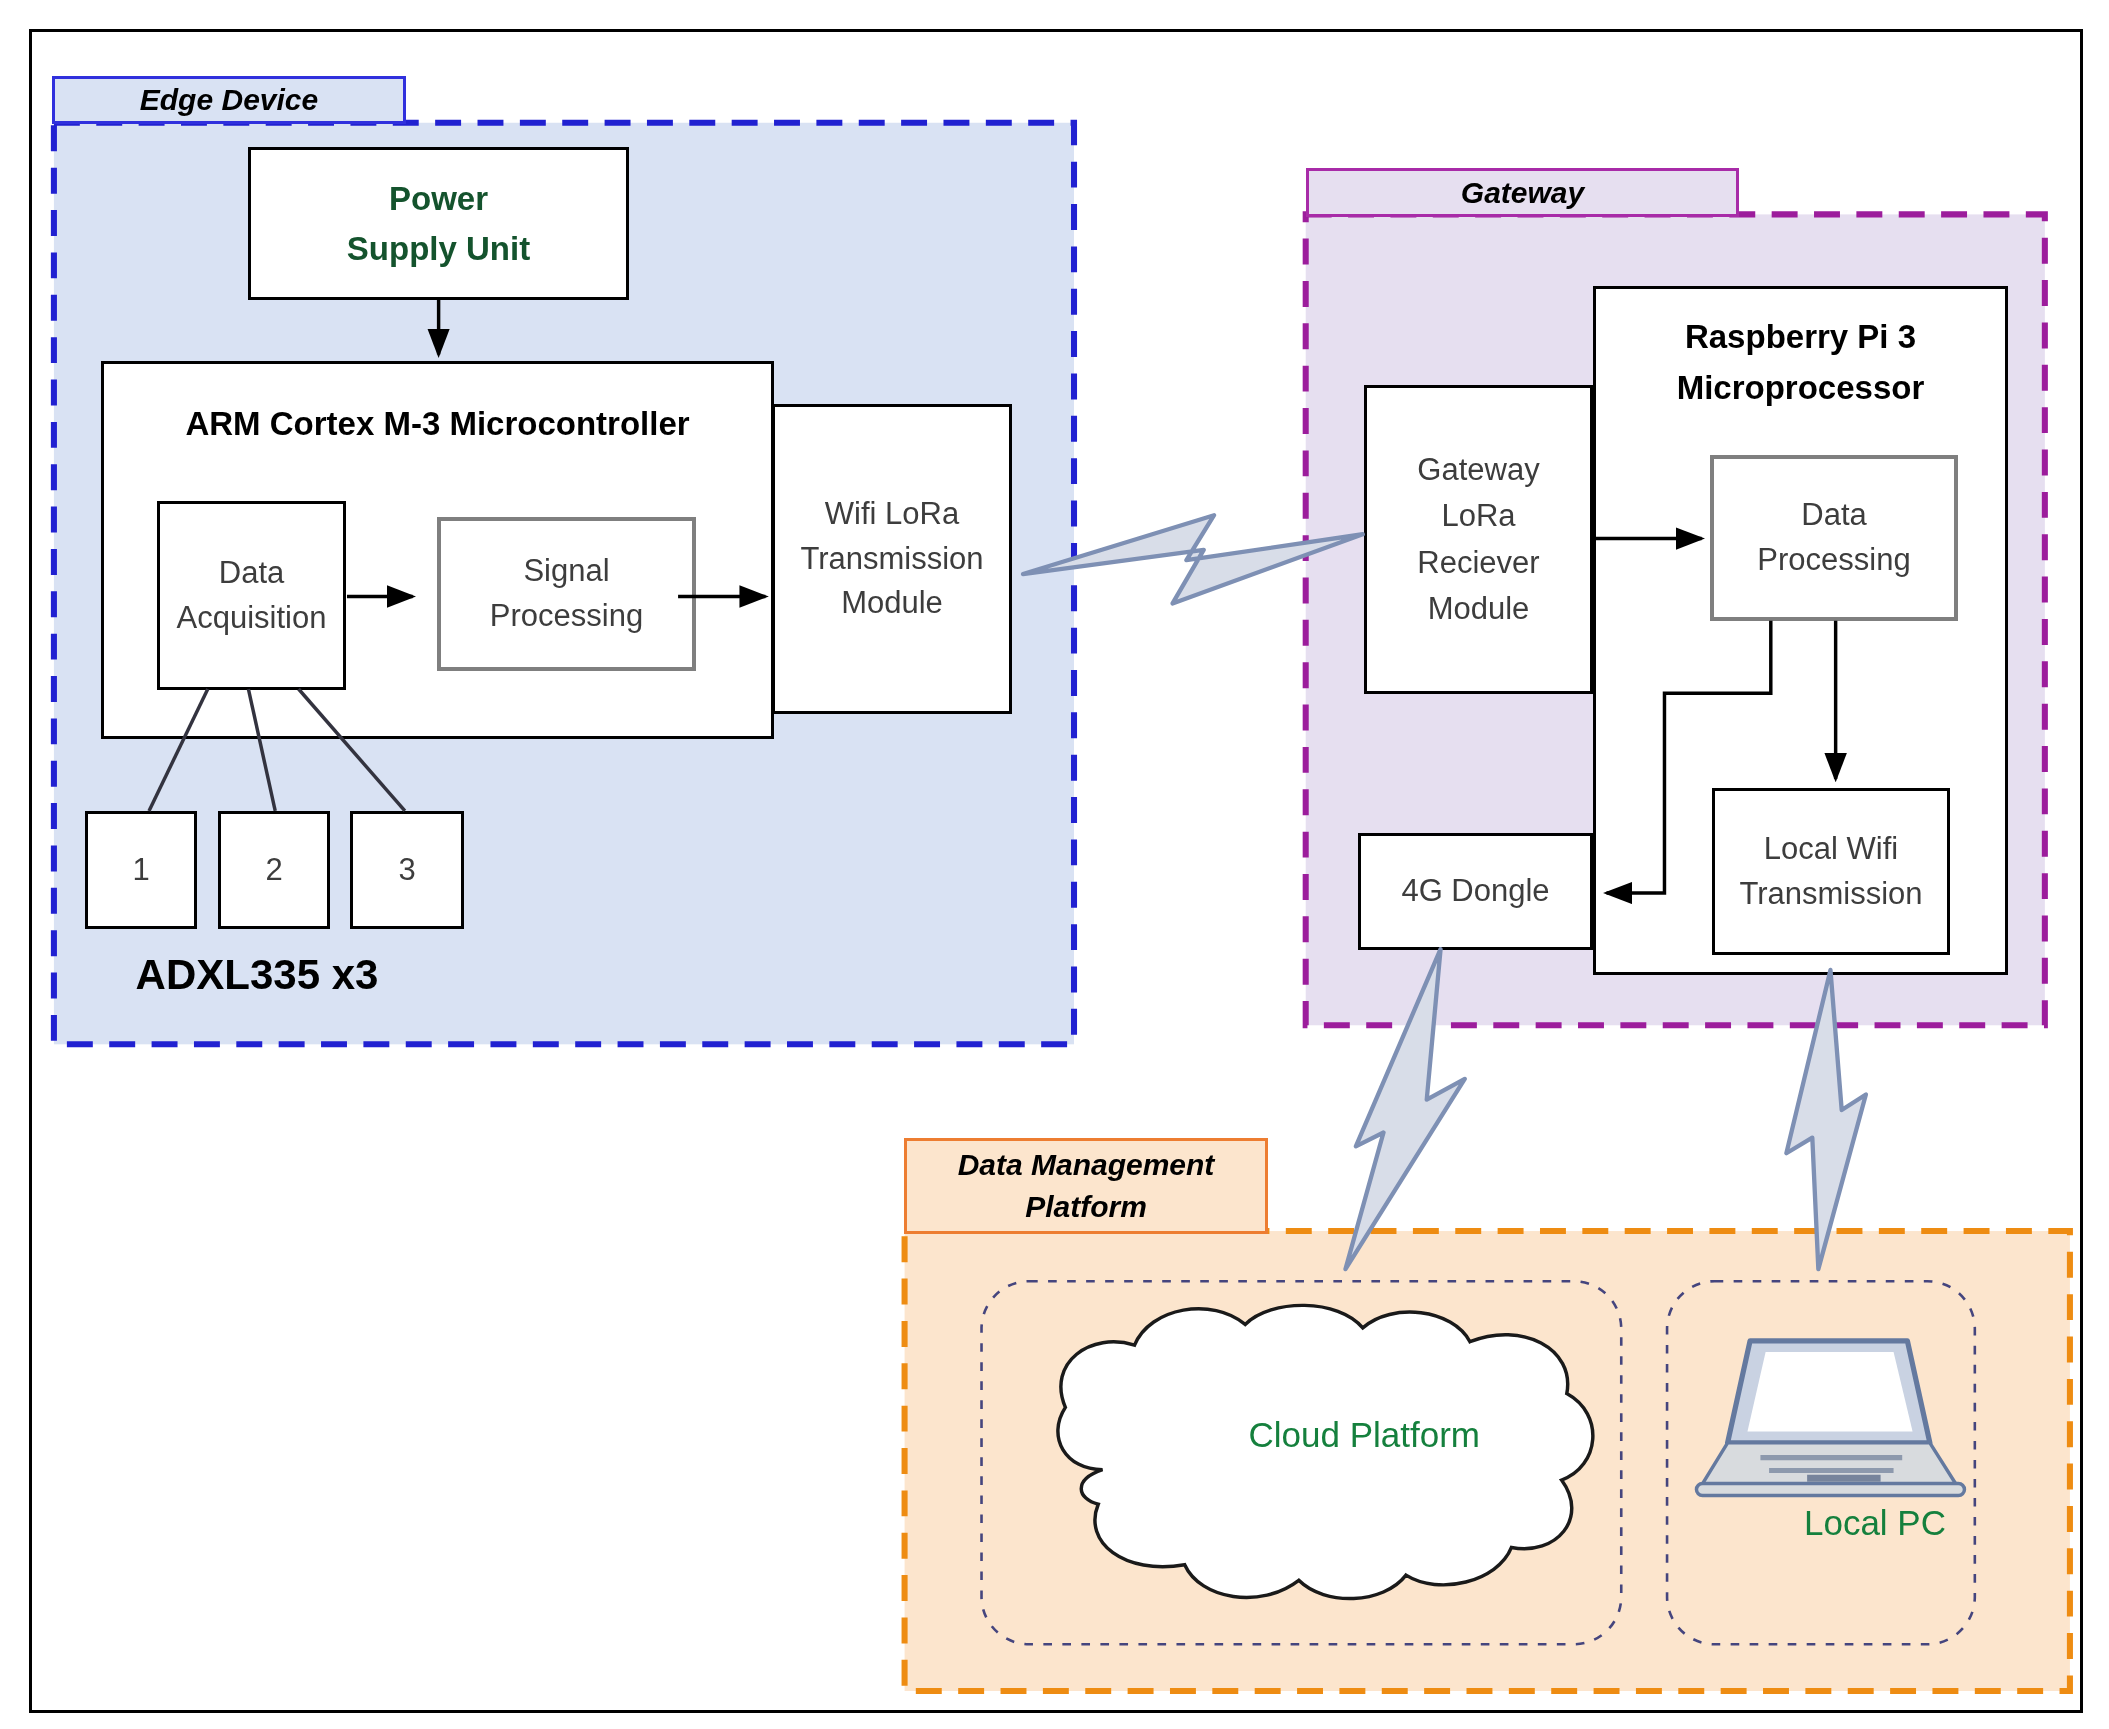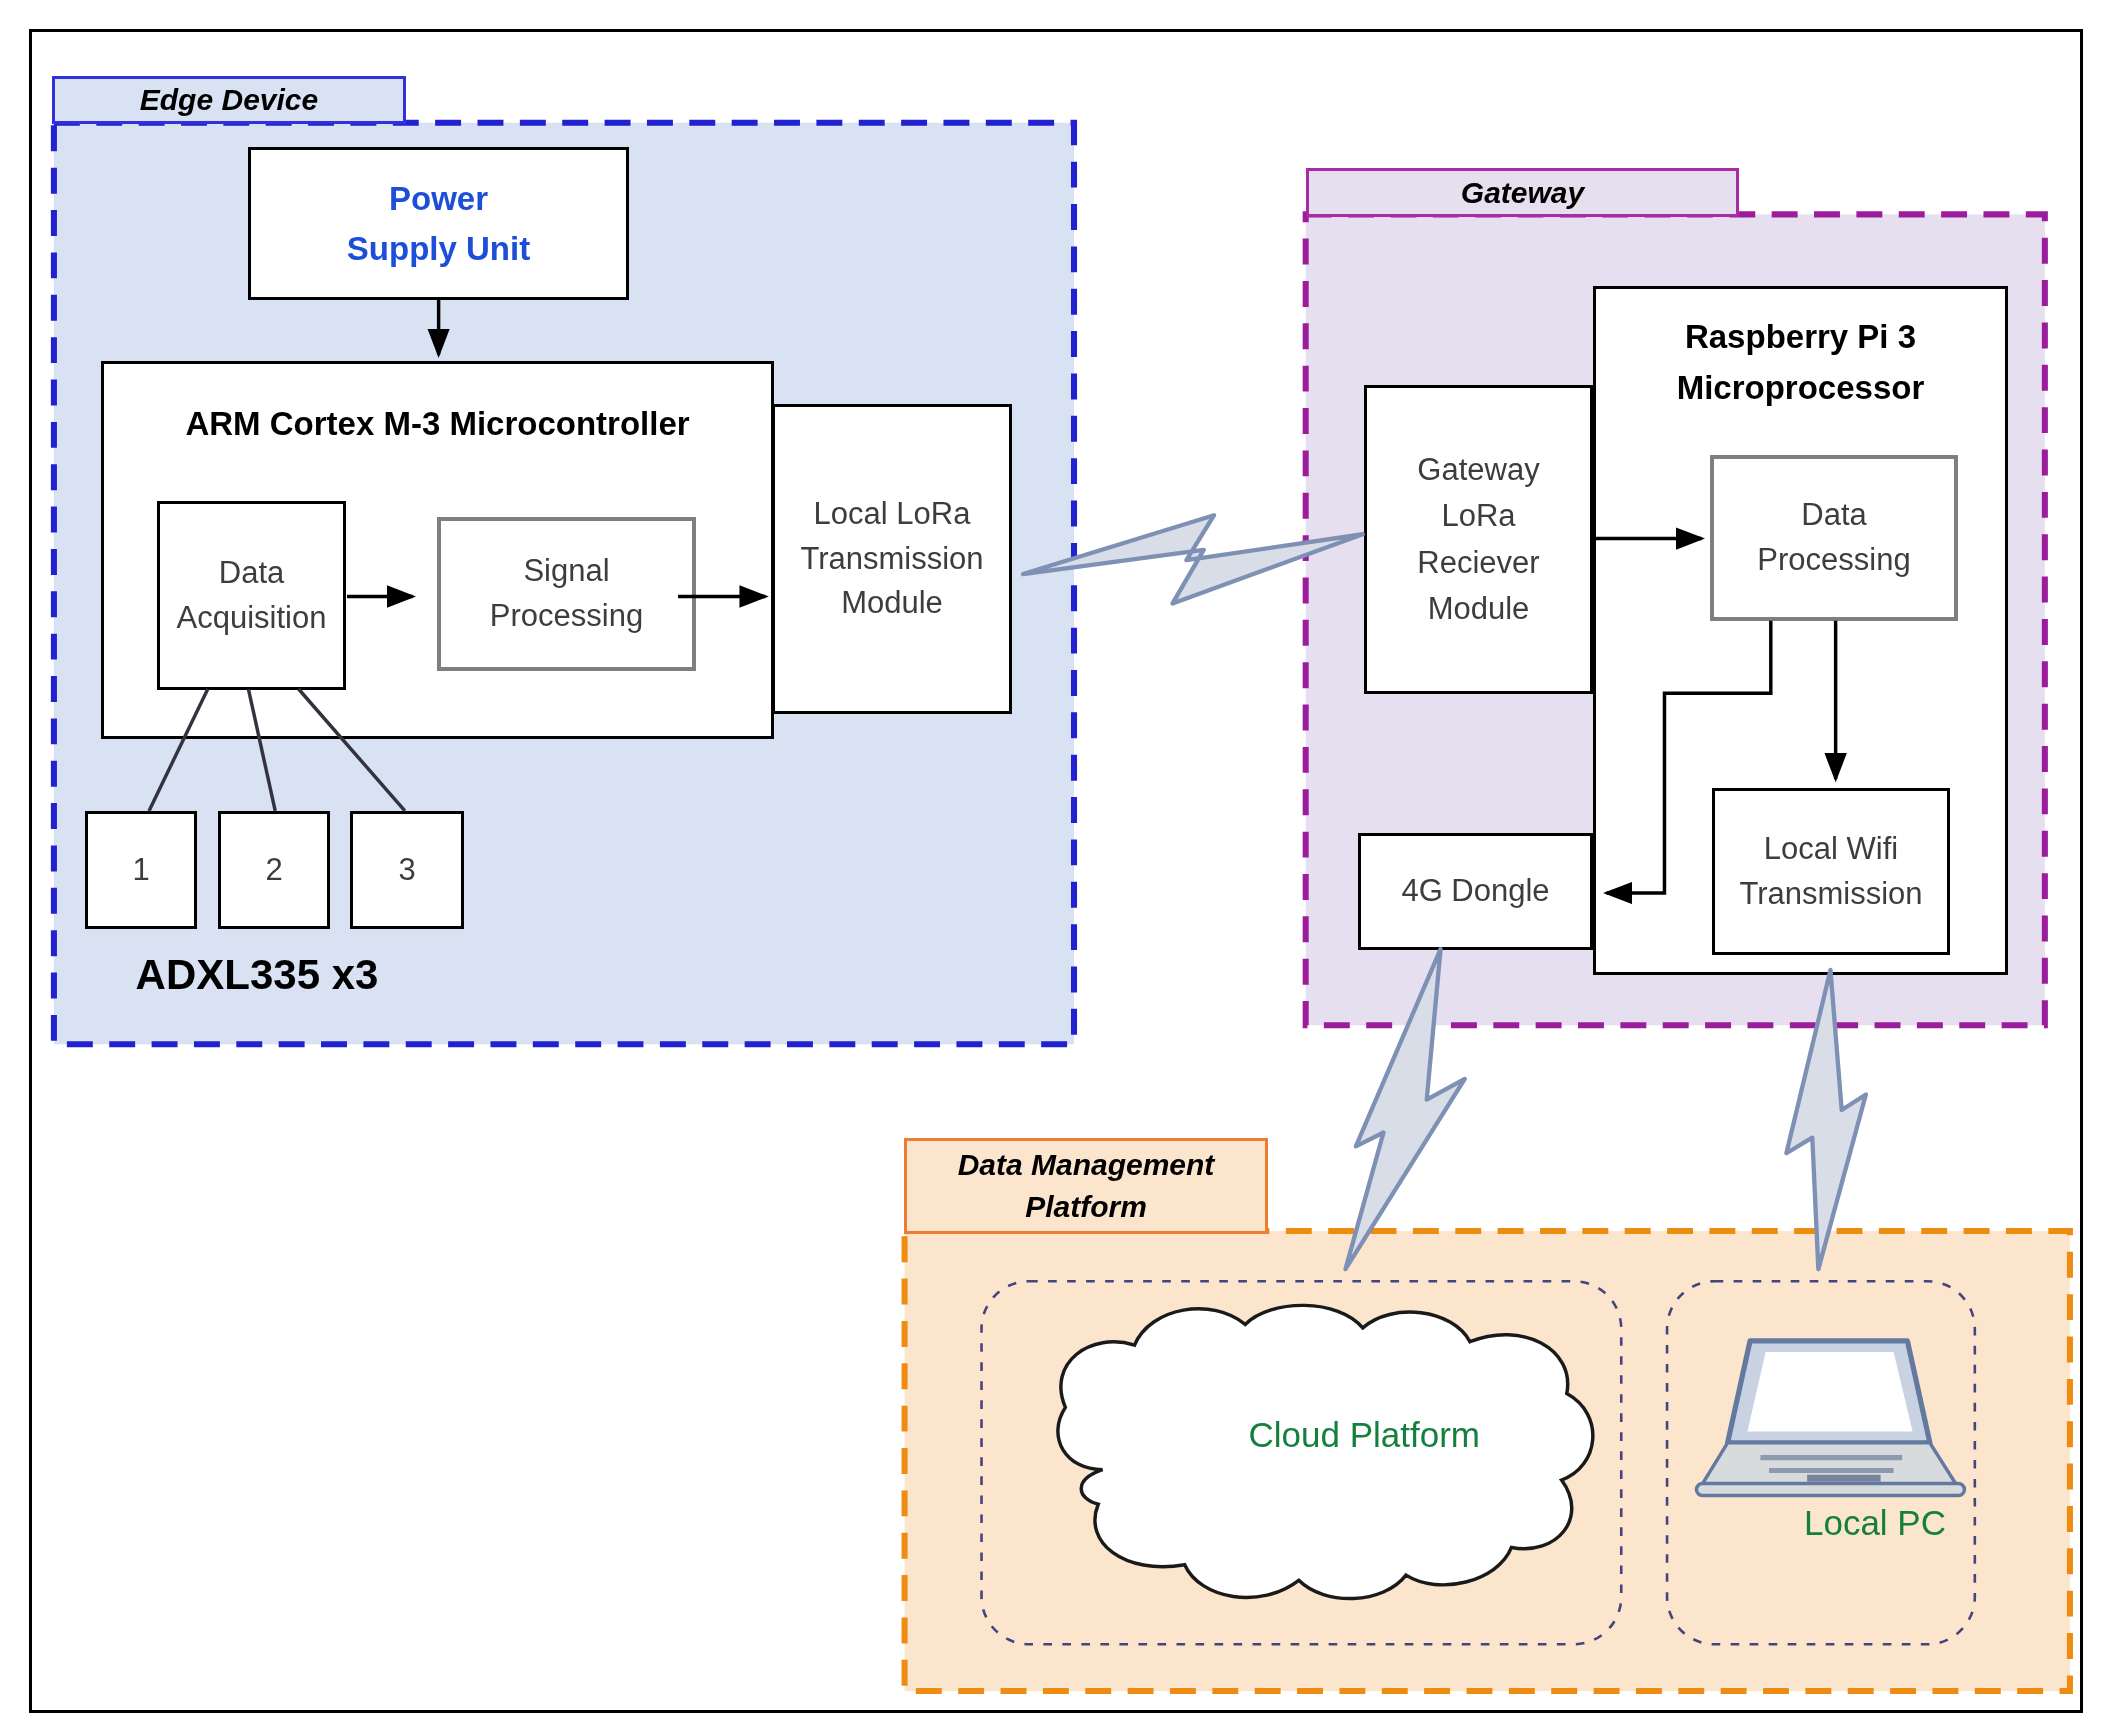--- a/index.html
+++ b/index.html
@@ -6,21 +6,21 @@
   .canvas{position:relative;width:2110px;height:1729px;background:#ffffff;overflow:hidden;
           font-family:"Liberation Sans",sans-serif;}
   .layer{position:absolute;left:0;top:0;width:2110px;height:1729px;}
   svg.layer{pointer-events:none;}
   .outer-frame{position:absolute;left:28.5px;top:28.5px;width:2048px;height:1678px;
                border:3.5px solid #000;z-index:1;}
   .box{position:absolute;box-sizing:border-box;background:#fff;border:3.5px solid #000;
        display:flex;flex-direction:column;align-items:center;justify-content:center;
        text-align:center;color:var(--box-text,#3d3d3d);font-size:31px;line-height:1.45;z-index:2;}
   .box.gray{border:4.3px solid #7f7f7f;}
-  .box.titlebox{color:#1d4ed8;font-weight:bold;font-size:33px;line-height:1.5;}
+  .box.titlebox{color:#14532d;font-weight:bold;font-size:33px;line-height:1.5;}
   .grp-label{position:absolute;box-sizing:border-box;display:flex;flex-direction:column;
              align-items:center;justify-content:center;text-align:center;font-weight:bold;
              font-style:italic;font-size:30px;color:#000;z-index:2;line-height:1.4;}
   .lbl-edge{background:var(--edge-fill);border:3.5px solid var(--edge-label-border);}
   .lbl-gw{background:var(--gateway-fill);border:3.5px solid var(--gateway-label-border);}
   .lbl-dmp{background:var(--dmp-fill);border:3.5px solid var(--dmp-label-border);}
   .free-title{position:absolute;text-align:center;font-weight:bold;color:#000;z-index:2;}
   .free-text{position:absolute;text-align:right;color:#15803d;z-index:4;}
   .grp-rect-edge{fill:var(--edge-fill);stroke:var(--edge-border);}
   .grp-rect-gw{fill:var(--gateway-fill);stroke:var(--gateway-border);}
@@ -63,21 +63,21 @@
     <span>Data</span>
     <span>Acquisition</span>
   </div>
 
   <div class="box gray" style="left:419px;top:517px;width:259px;height:154px;margin-left:18px;">
     <span>Signal</span>
     <span>Processing</span>
   </div>
 
   <div class="box" style="left:772px;top:404px;width:240px;height:310px;">
-    <span>Local LoRa</span>
+    <span>Wifi LoRa</span>
     <span>Transmission</span>
     <span>Module</span>
   </div>
 
   <div class="box" style="left:85px;top:811px;width:112px;height:118px;">
     <span>1</span>
   </div>
   <div class="box" style="left:218px;top:811px;width:112px;height:118px;">
     <span>2</span>
   </div>

